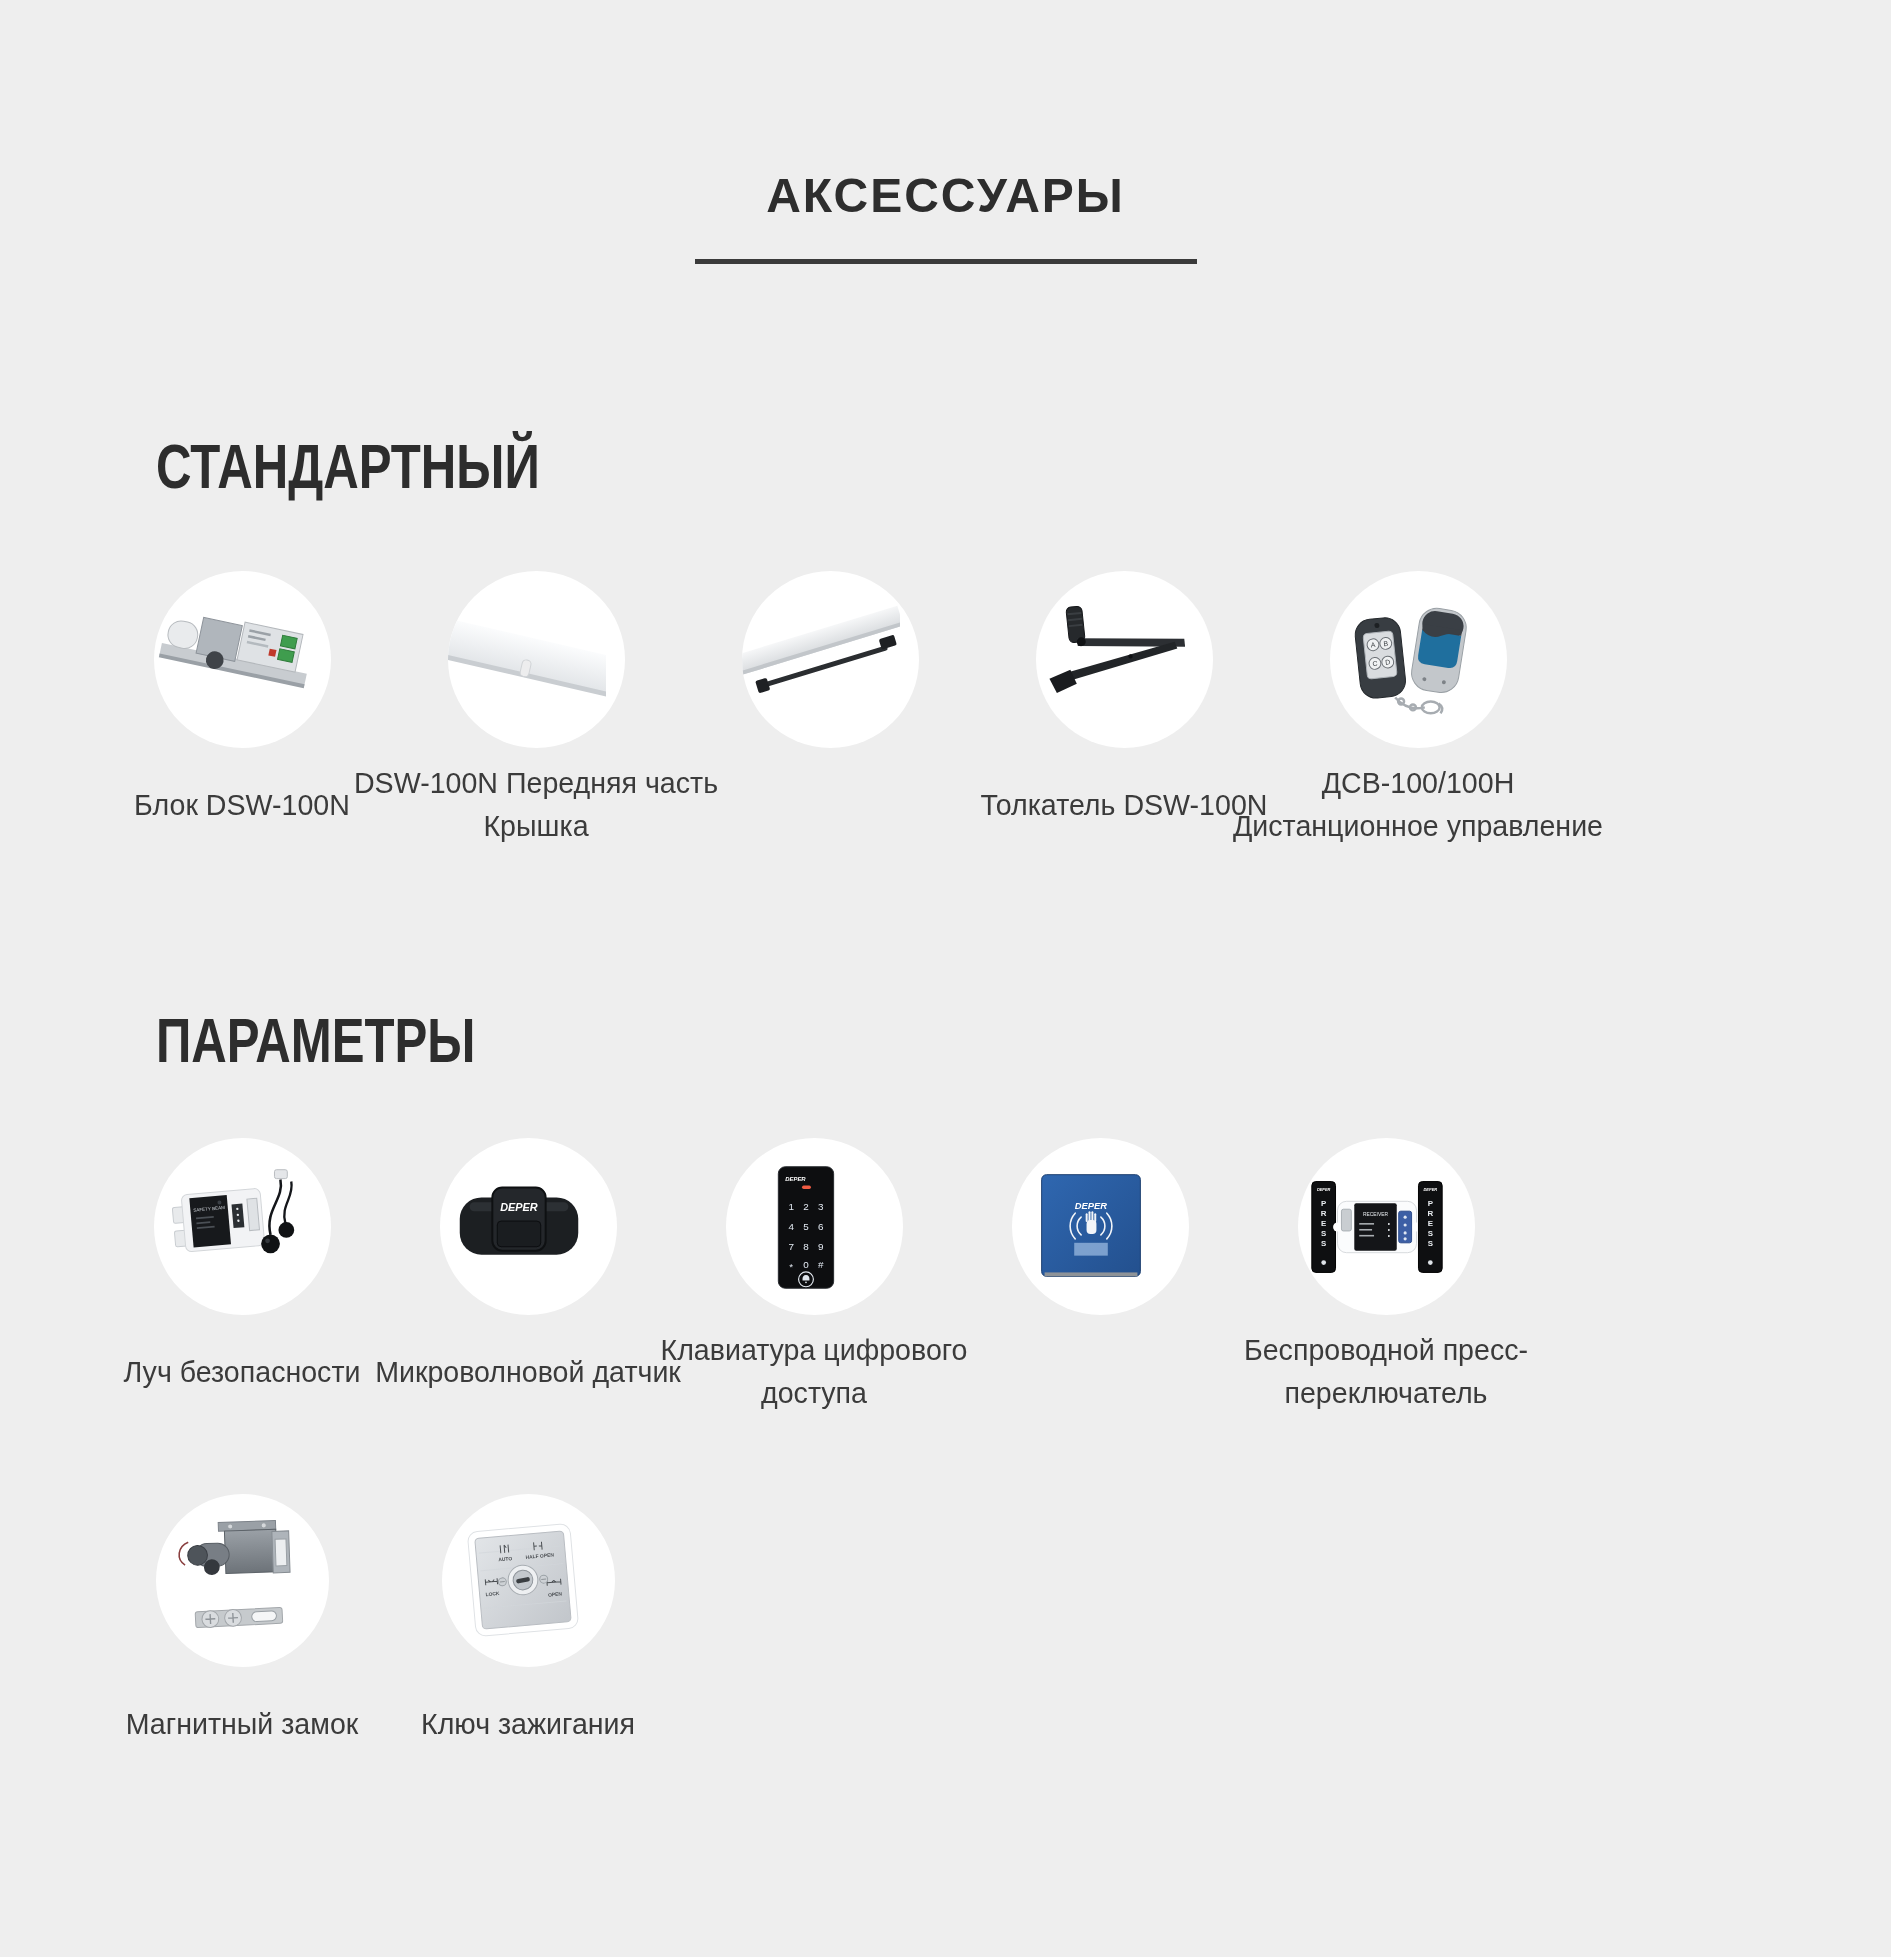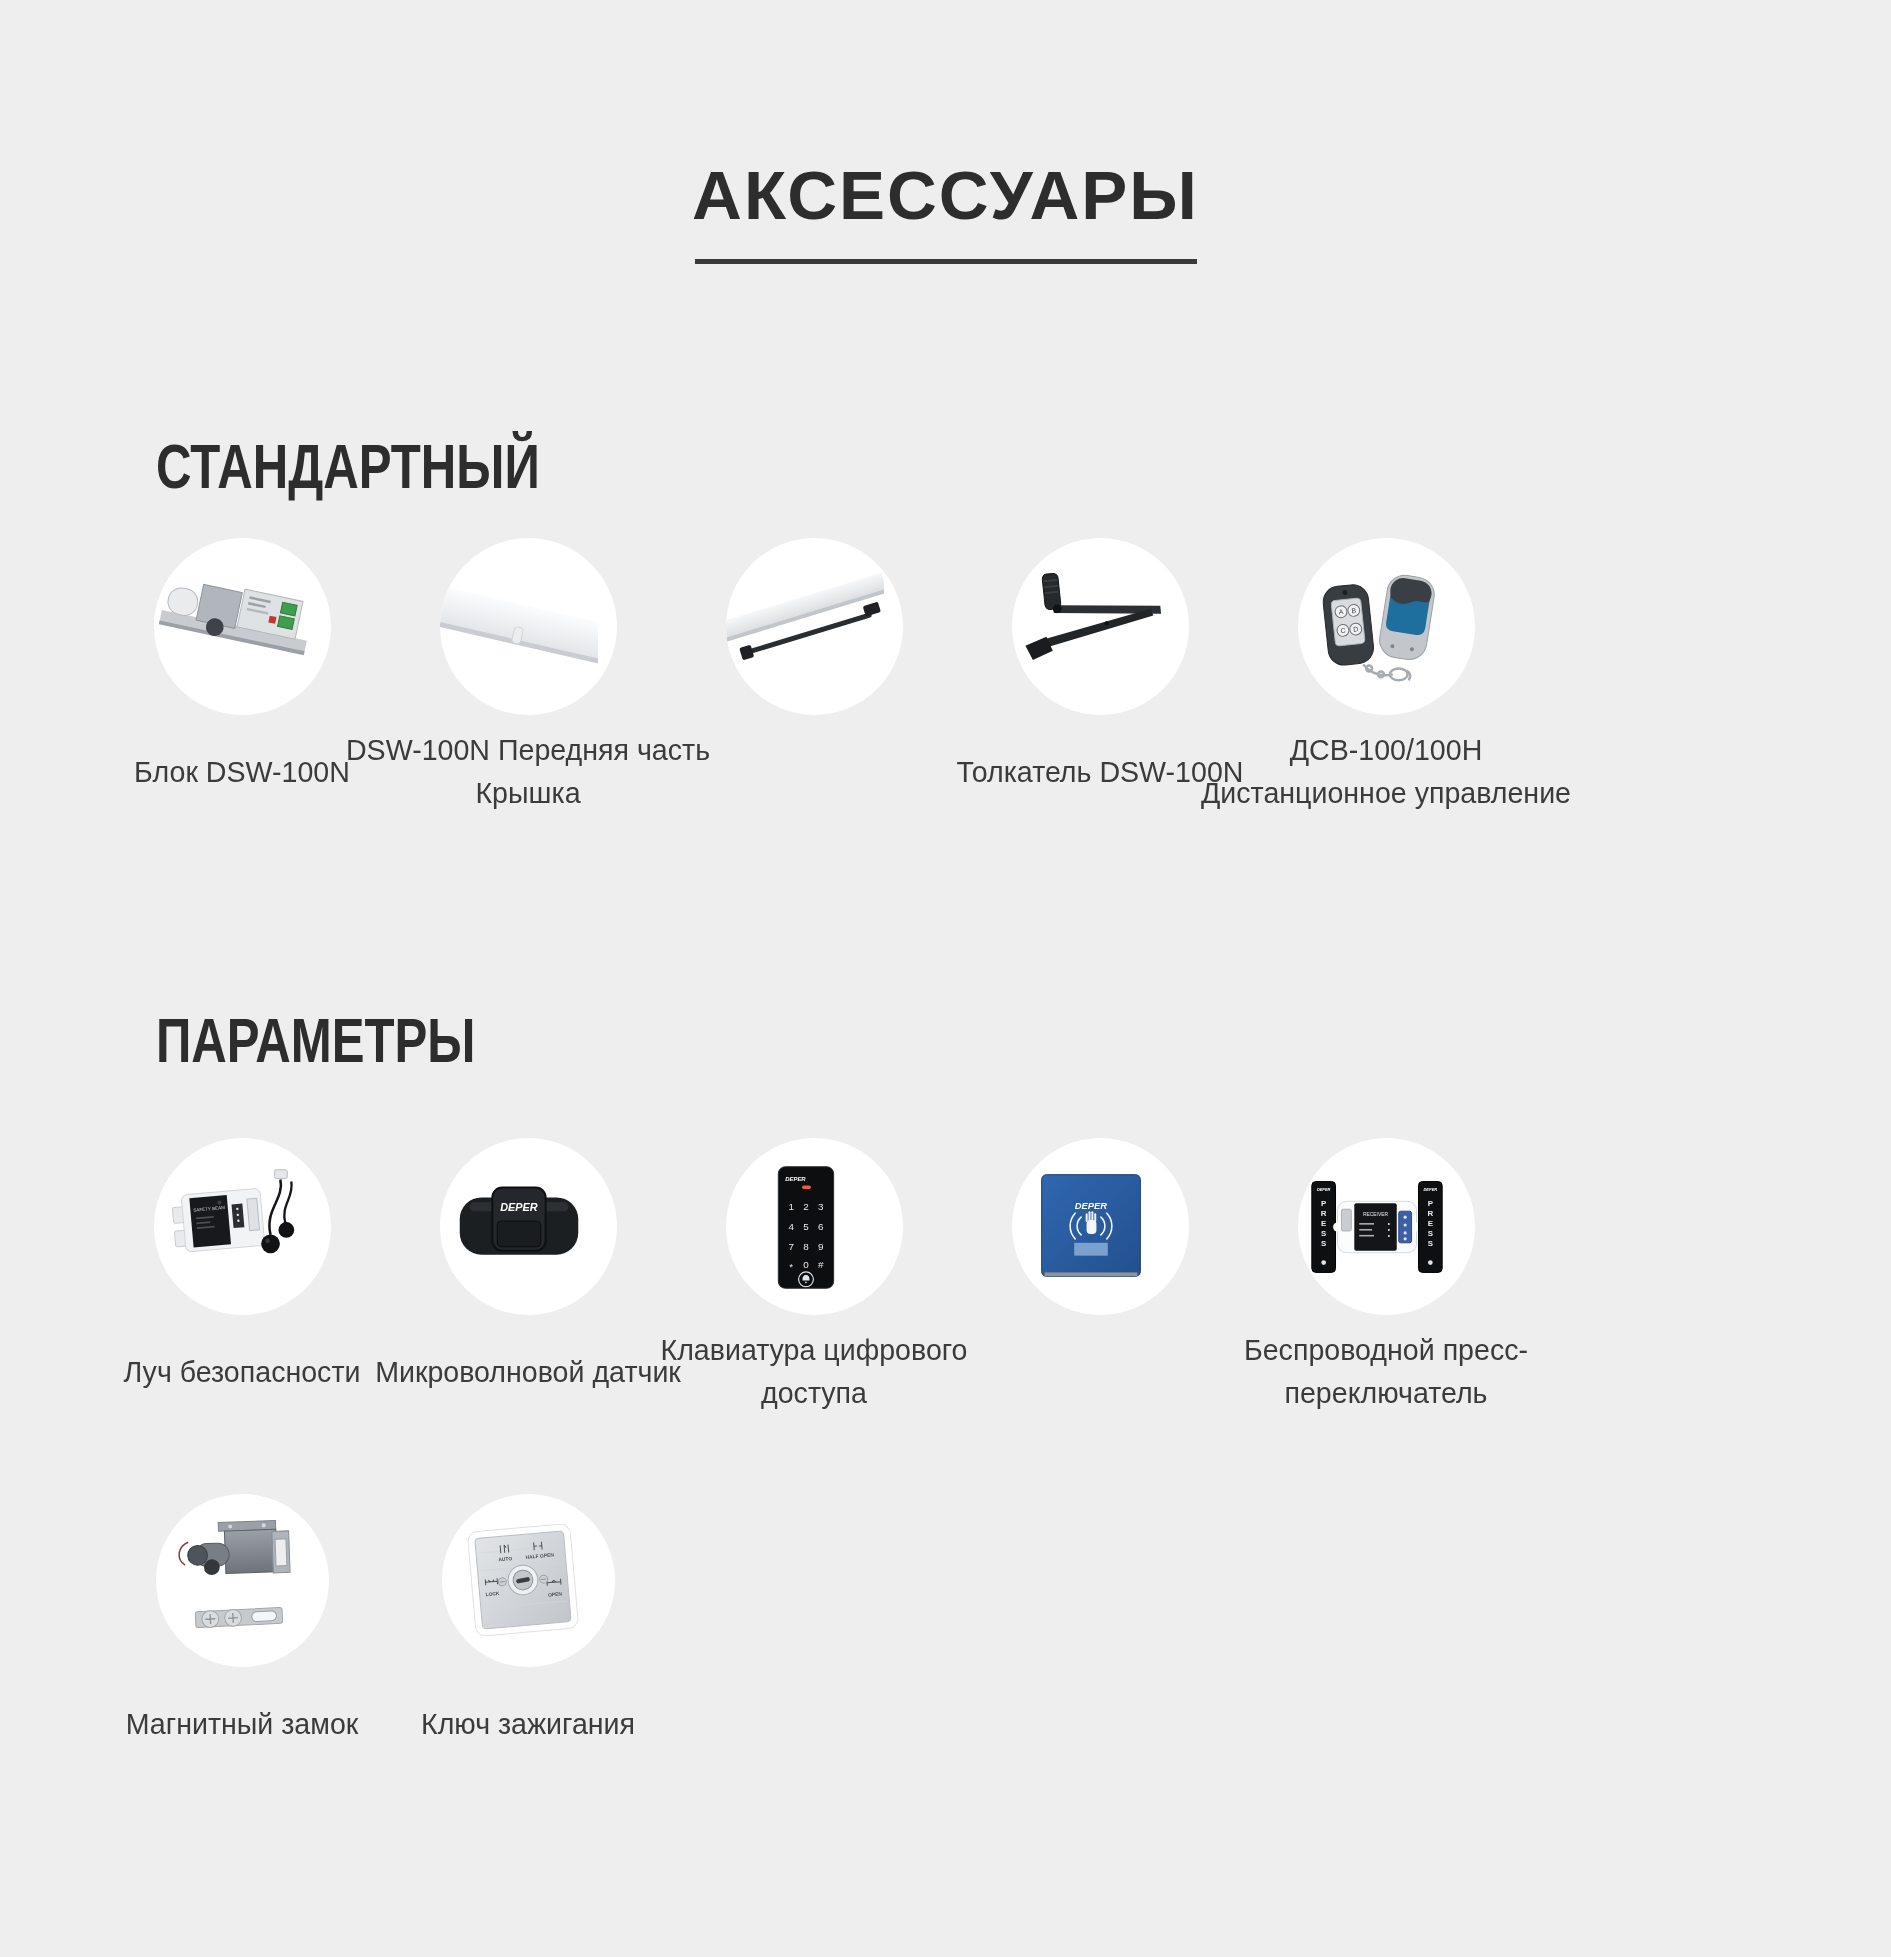--- a/index.html
+++ b/index.html
@@ -1,27 +1,27 @@
 <!DOCTYPE html>
 <html><head>
 <meta charset="utf-8">
 <style>
   html,body{margin:0;padding:0;background:#e4e4e4;}
   .page{position:relative;width:1891px;height:1957px;background:#eeeeee;overflow:hidden;
         font-family:"Liberation Sans","DejaVu Sans",sans-serif;}
   .page-title{position:absolute;top:158px;left:0;width:100%;text-align:center;
-        font-size:69px;line-height:75px;font-weight:700;letter-spacing:2px;color:#2d2d2d;}
+        font-size:48px;line-height:75px;font-weight:700;letter-spacing:2px;color:#2d2d2d;}
   .title-underline{position:absolute;top:259px;left:50%;transform:translateX(-50%);
         width:502px;height:4.9px;background:#3a3a3a;}
   .section-heading{position:absolute;left:156px;font-size:63px;line-height:63px;font-weight:700;
         color:#2d2d2d;white-space:nowrap;transform:scaleX(0.78);transform-origin:left center;}
   .heading-standard{top:435px;}
   .heading-parameters{top:1009px;}
   .row{position:absolute;left:99px;display:flex;}
-  .row-standard{top:538px;}
+  .row-standard{top:571px;gap:8px;}
   .row-params-1{top:1138px;}
   .row-params-2{top:1494px;}
   .cell{width:286px;display:flex;flex-direction:column;align-items:center;flex:none;}
   .circle{width:177px;height:177px;border-radius:50%;background:#ffffff;
         display:flex;align-items:center;justify-content:flex-start;overflow:hidden;flex:none;}
   .row-params-2 .circle{width:173px;height:173px;}
   .caption{margin-top:11.8px;height:91px;display:flex;flex-direction:column;align-items:center;
         justify-content:center;text-align:center;font-size:28.6px;line-height:43px;color:#3b3b3b;
         white-space:nowrap;}
   svg{display:block;}

